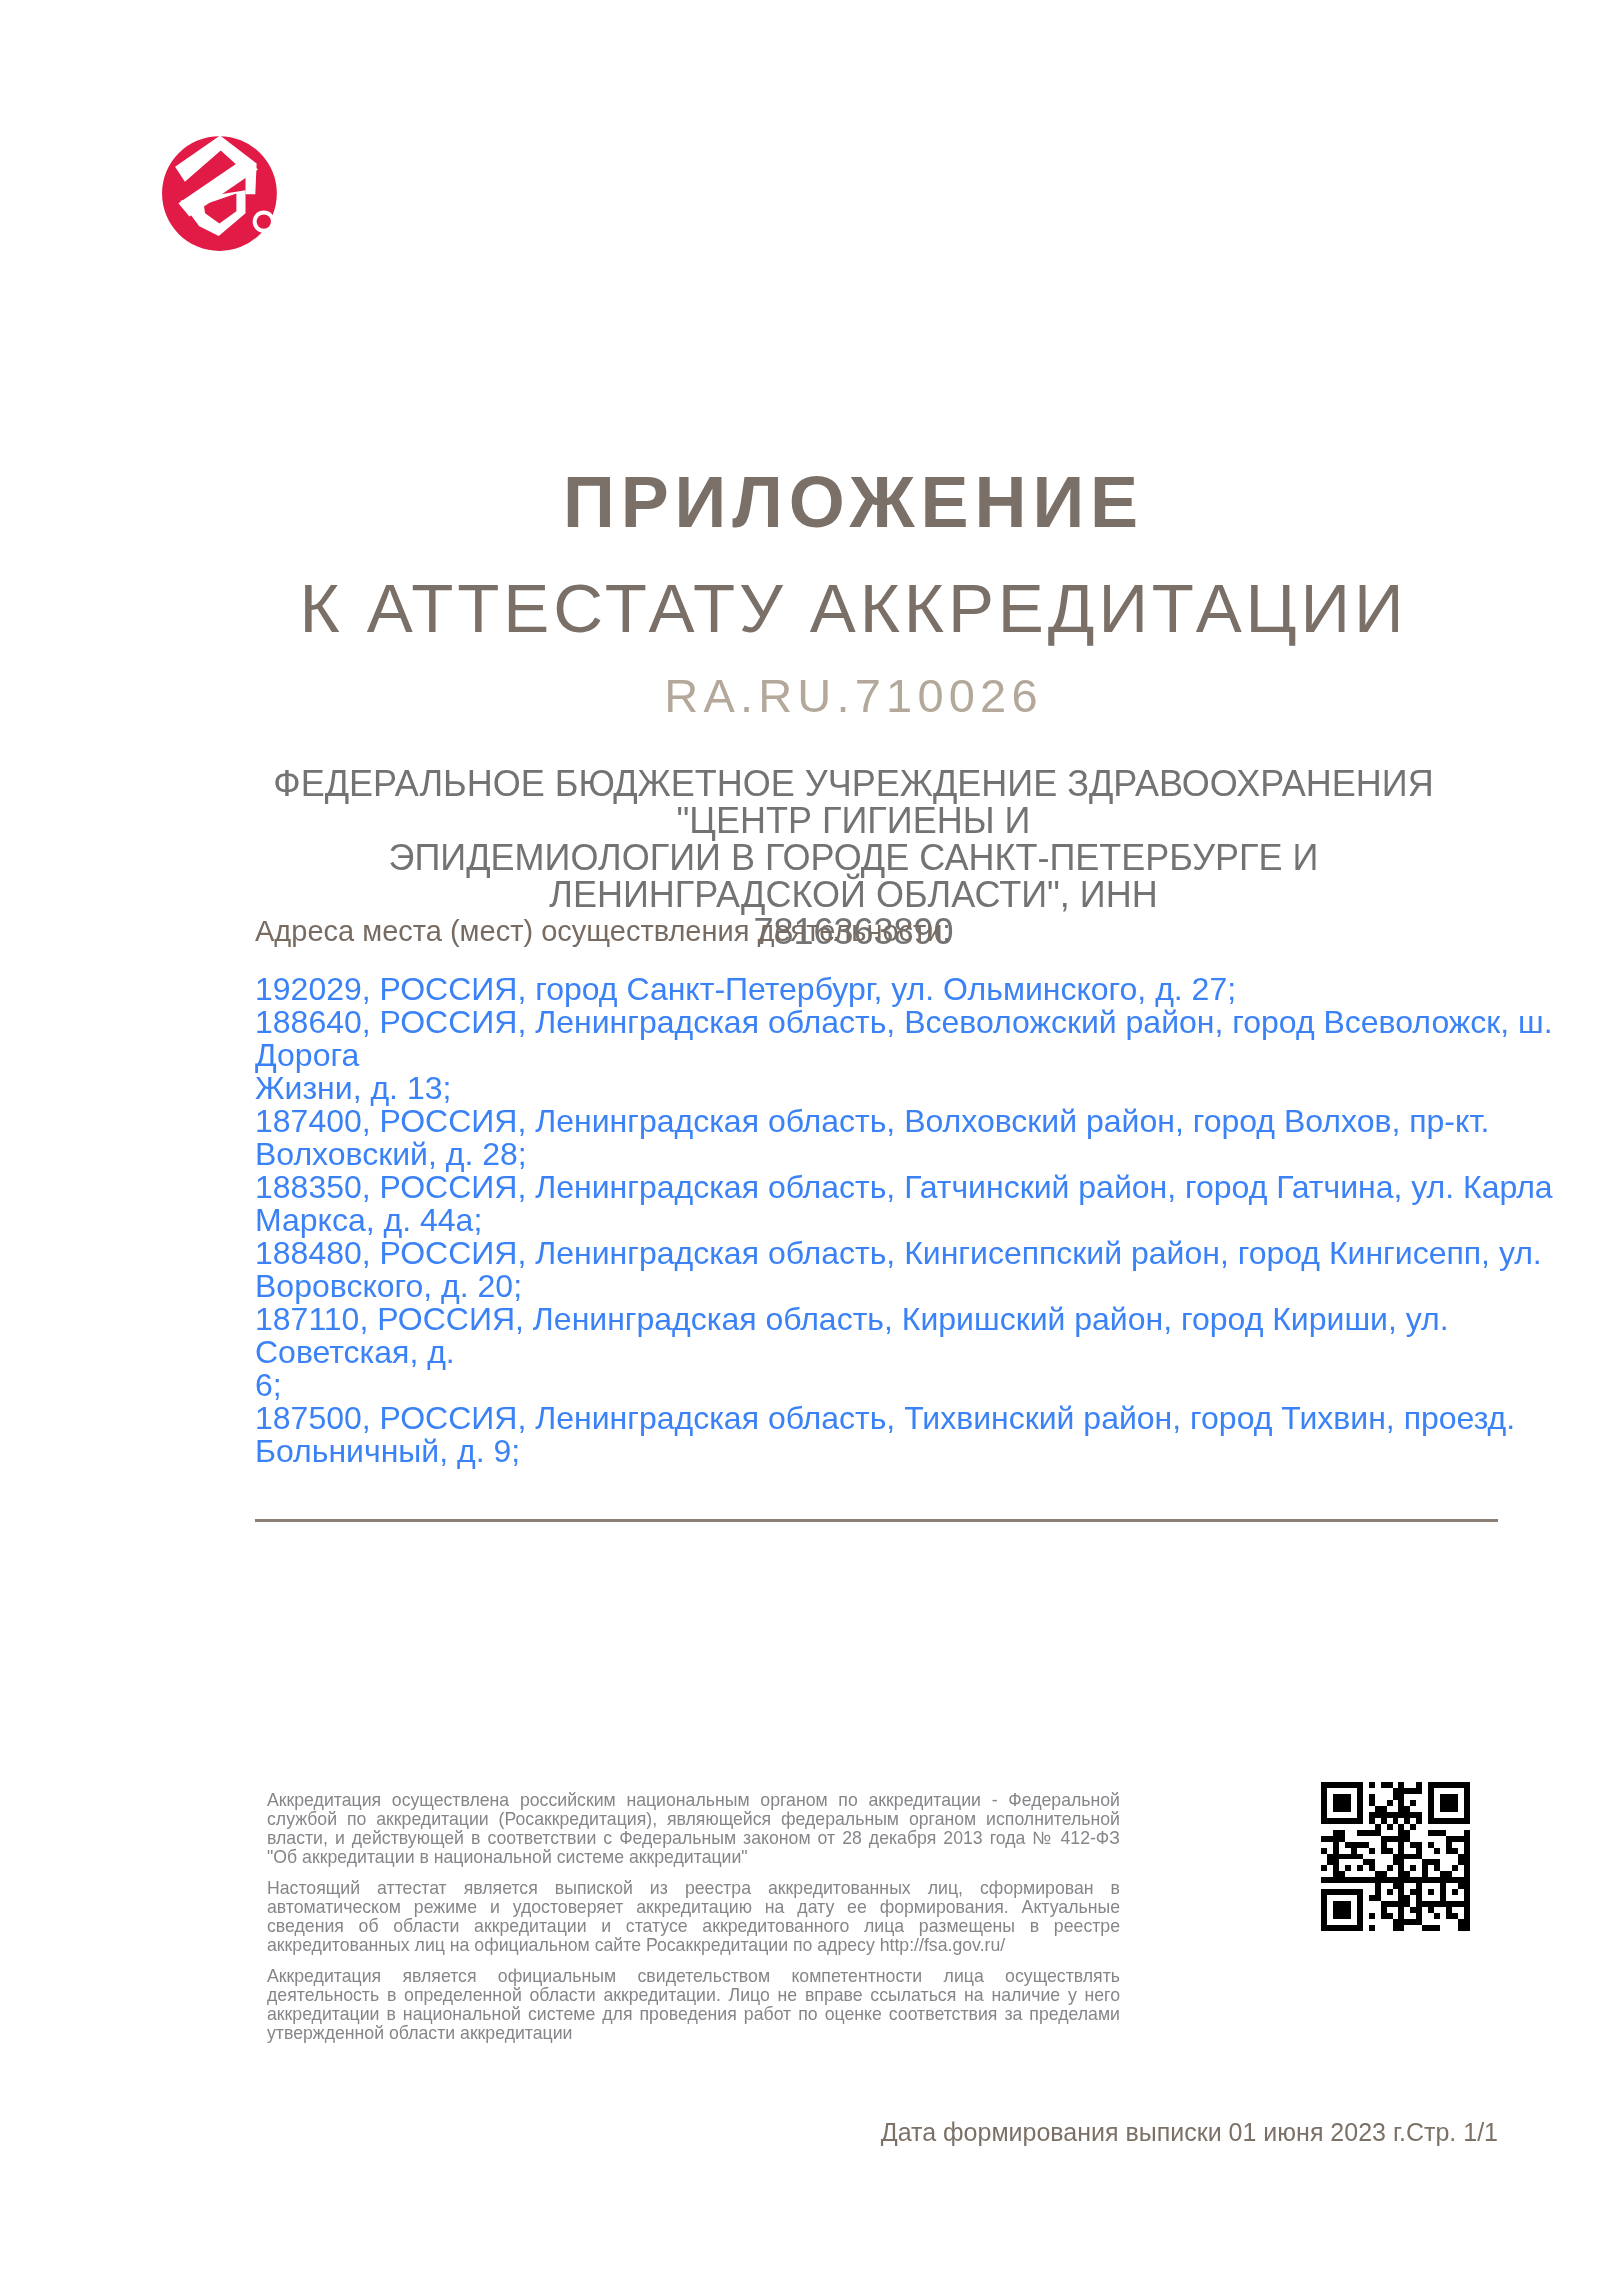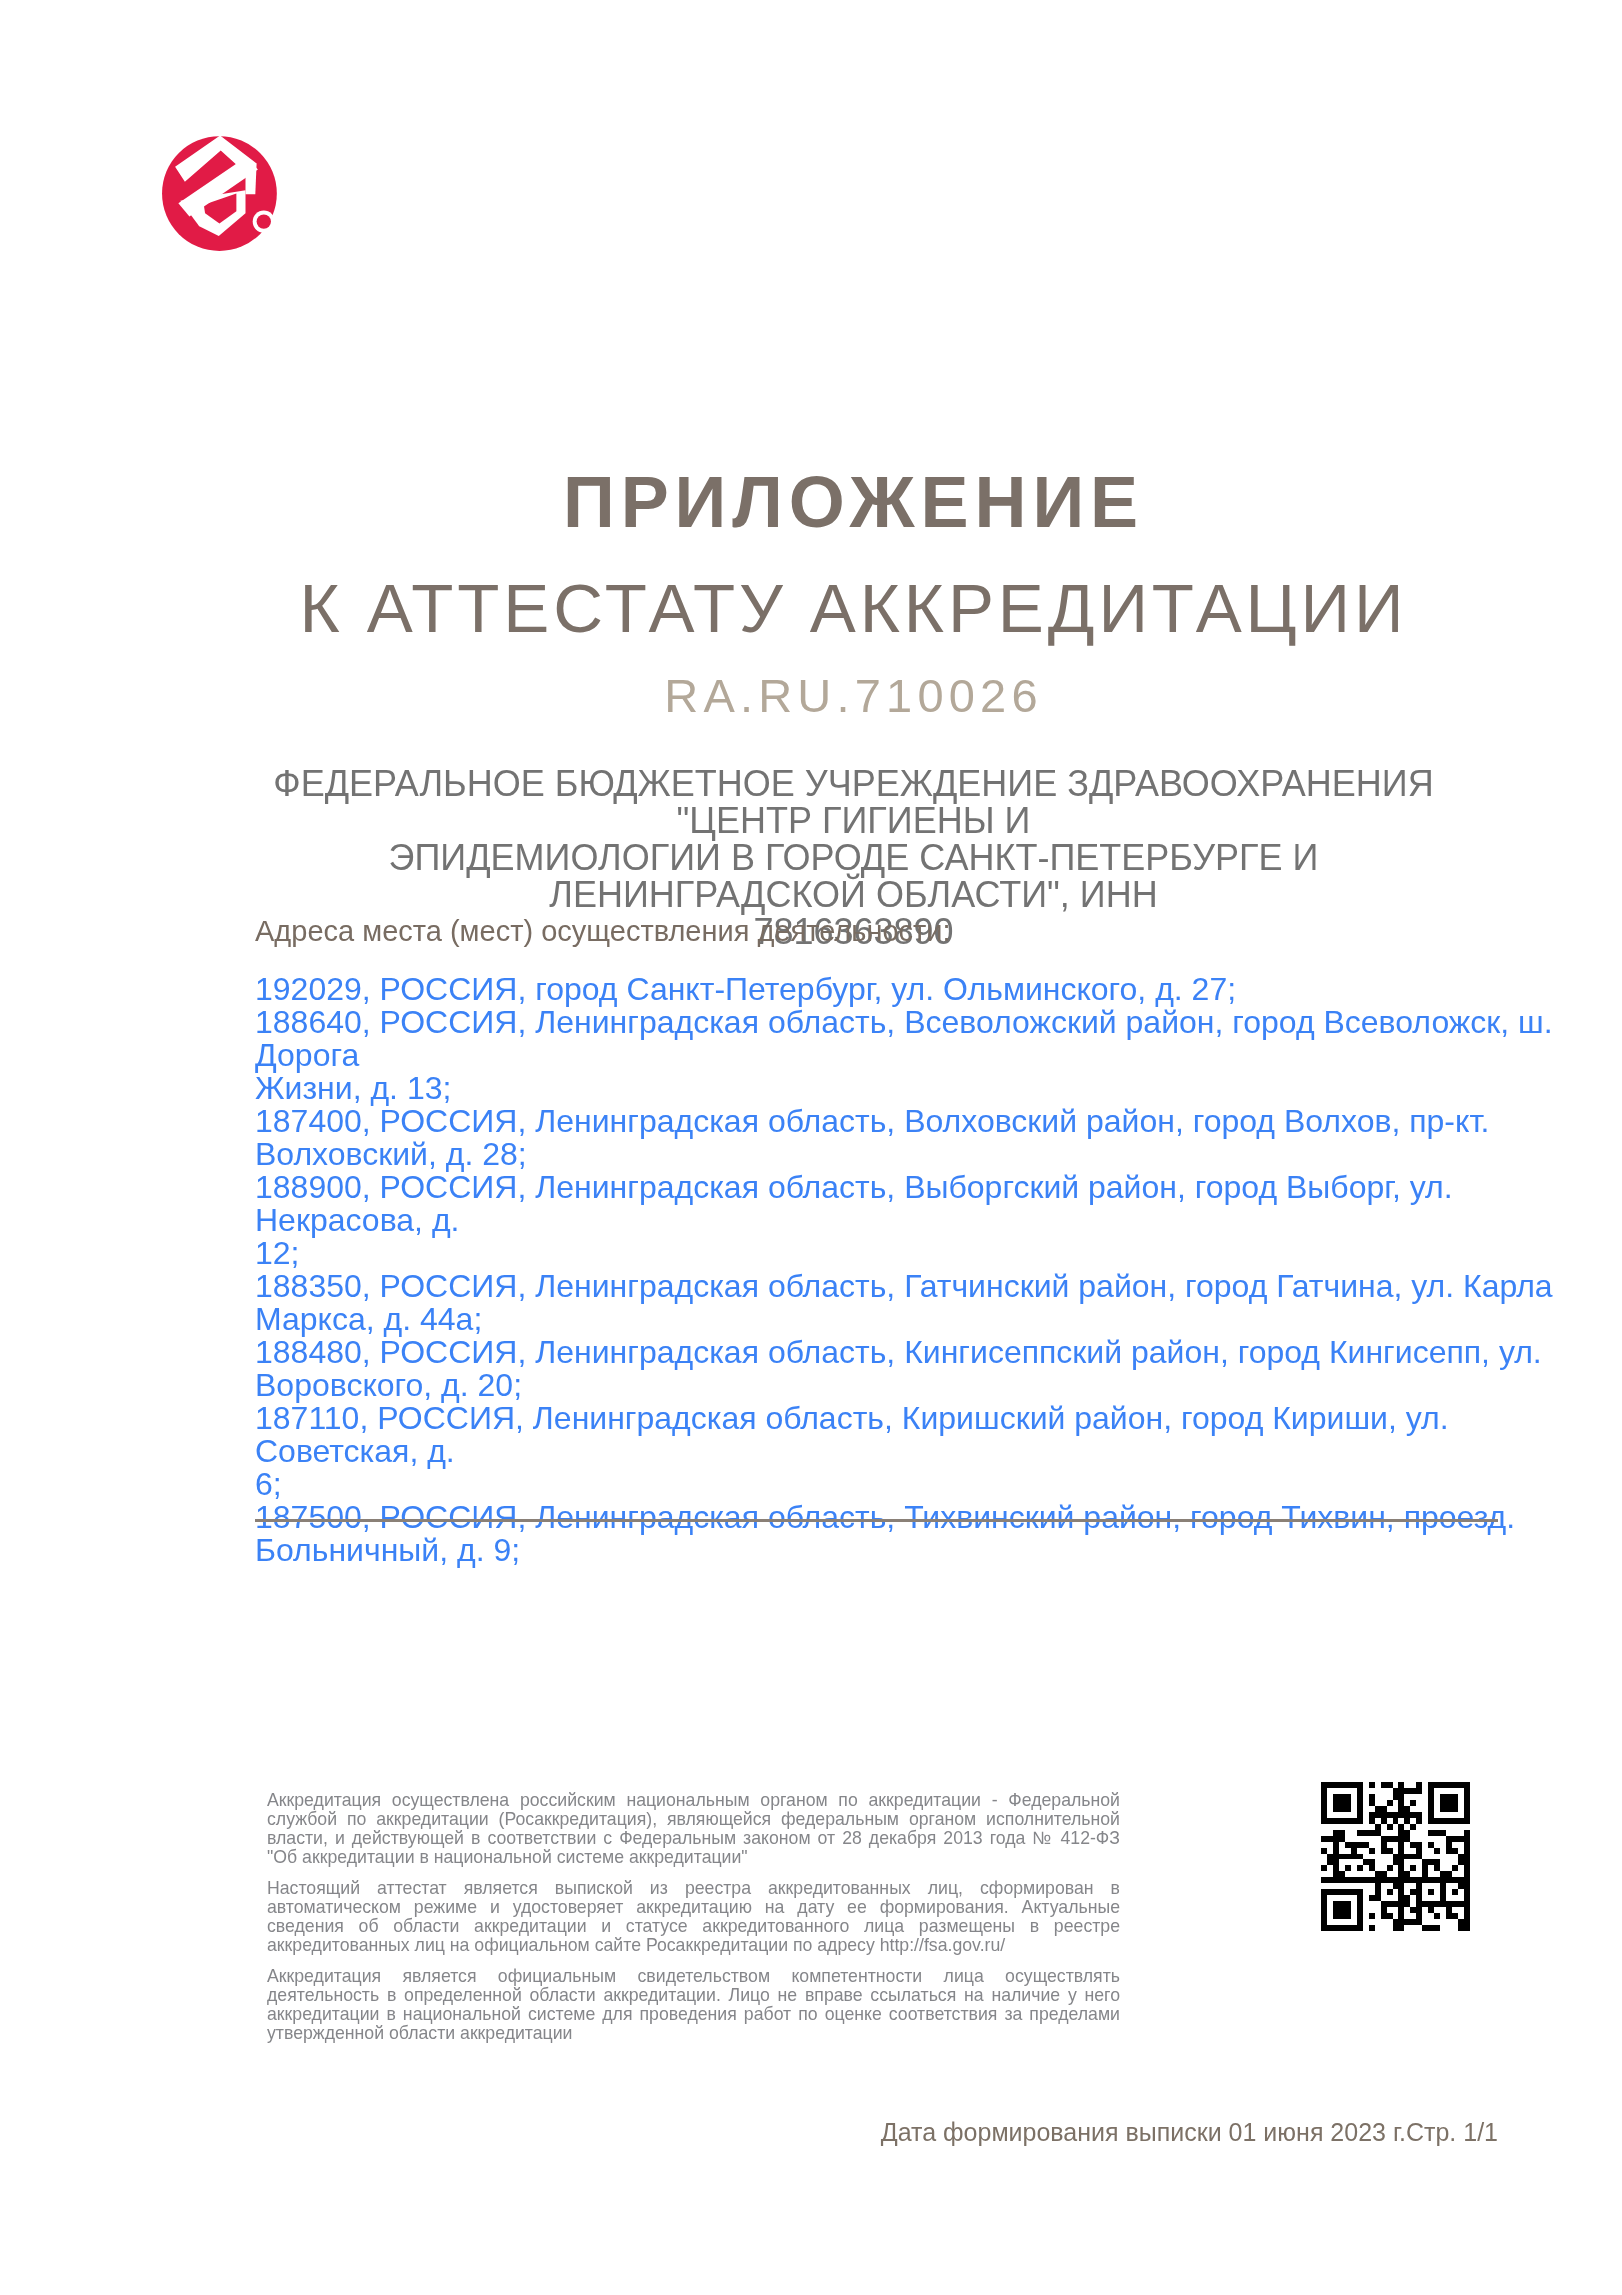--- a/index.html
+++ b/index.html
@@ -94,22 +94,20 @@
 7816363890</div>
 
   <div class="addr-heading">Адреса места (мест) осуществления деятельности:</div>
 
   <div class="addresses">
     <div class="addr">192029, РОССИЯ, город Санкт-Петербург, ул. Ольминского, д. 27;</div>
     <div class="addr">188640, РОССИЯ, Ленинградская область, Всеволожский район, город Всеволожск, ш. Дорога
 Жизни, д. 13;</div>
     <div class="addr">187400, РОССИЯ, Ленинградская область, Волховский район, город Волхов, пр-кт.
 Волховский, д. 28;</div>
-    <div class="addr">188900, РОССИЯ, Ленинградская область, Выборгский район, город Выборг, ул. Некрасова, д.
-12;</div>
     <div class="addr">188350, РОССИЯ, Ленинградская область, Гатчинский район, город Гатчина, ул. Карла
 Маркса, д. 44а;</div>
     <div class="addr">188480, РОССИЯ, Ленинградская область, Кингисеппский район, город Кингисепп, ул.
 Воровского, д. 20;</div>
     <div class="addr">187110, РОССИЯ, Ленинградская область, Киришский район, город Кириши, ул. Советская, д.
 6;</div>
     <div class="addr">187500, РОССИЯ, Ленинградская область, Тихвинский район, город Тихвин, проезд.
 Больничный, д. 9;</div>
   </div>
 

